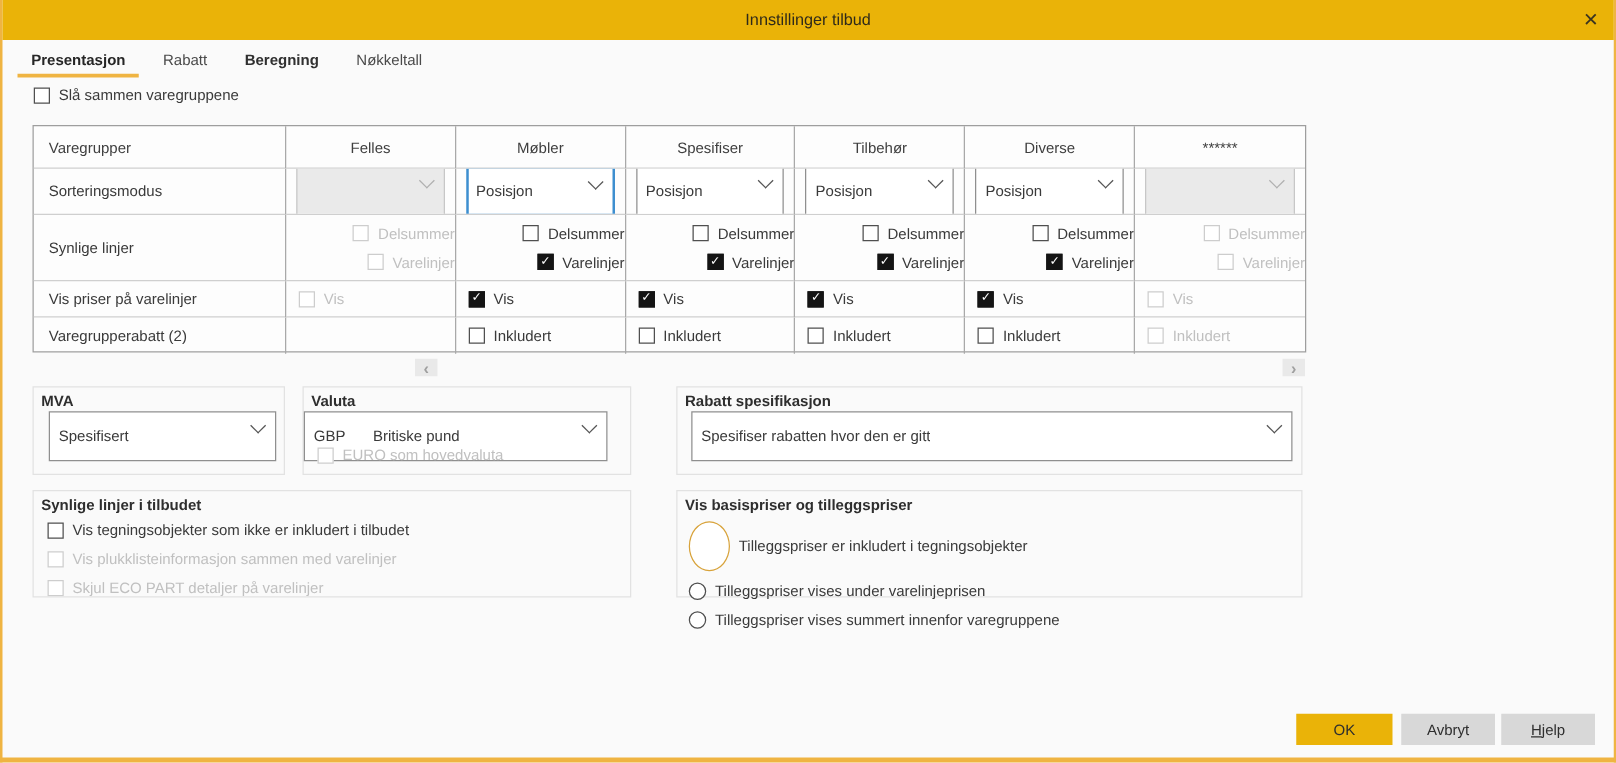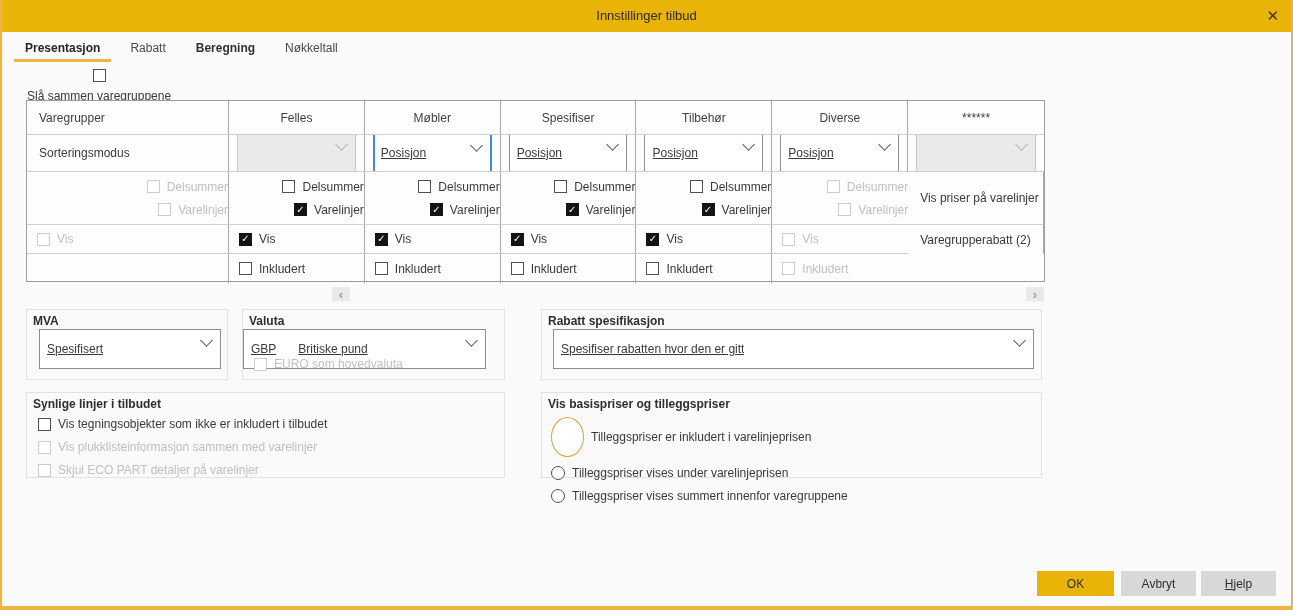--- a/index.html
+++ b/index.html
@@ -15,42 +15,42 @@
   .close { position:absolute; right:14px; top:7px; font-size:15px; color:#3a3420; cursor:default; }
 
   
   .tabbar { position:absolute; left:12px; top:34px; height:28px; display:flex; gap:8px; }
   .tab { position:relative; padding:7px 11px 9px 11px; color:#4a4a4a; }
   .tab.bold { font-weight:bold; color:#303030; }
   .tab.active { color:#262626; }
   .tab.active::after { content:""; position:absolute; left:0; right:0; bottom:0; height:3px; background:#efb442; }
 
   
-  .mergecb { position:absolute; left:25px; top:69px; display:flex; align-items:center; gap:7px;flex-direction:column; }
+  .mergecb { position:absolute; left:25px; top:69px; display:flex; align-items:center; gap:7px; }
 
   
   .cbrow { display:flex; align-items:center; gap:7px; }
   .cb { width:13px; height:13px; border:1px solid #4f4f4f; background:#fff; display:inline-flex;
         align-items:center; justify-content:center; flex:0 0 13px; }
   .cb .tick { font-size:10px; line-height:10px; color:#fff; font-weight:bold; }
   .cb.on { background:#141414; border-color:#141414; }
   .cb.dis { border-color:#cdcdcd; }
   .cbl.dis { color:#c0c0c0; }
 
   
   .radiorow { display:flex; align-items:center; gap:7px; }
   .radio { width:14px; height:14px; border-radius:50%; border:1px solid #4f4f4f; background:#fff;
            display:inline-flex; align-items:center; justify-content:center; flex:0 0 14px; }
   .radio.sel { border-color:#d8a33b; }
   .radio .dot { width:8px; height:8px; border-radius:50%; background:transparent; }
   .radio.sel .dot { background:#e2992a; }
 
   
   .sel { position:relative; height:40px; background:#fff; border:1px solid #8f8f8f;
-         display:flex; align-items:center; padding:0 24px 0 7px;text-decoration:underline; }
+         display:flex; align-items:center; padding:0 24px 0 7px; }
   .sel .seltx { white-space:nowrap; overflow:hidden; }
   .sel .chev { position:absolute; right:9px; top:6px; width:9px; height:9px;
                border-left:1.5px solid #555; border-bottom:1.5px solid #555; transform:rotate(-45deg); }
   .sel.dis { background:#eaeaea; border-color:#c7c7c7; }
   .sel.dis .chev { border-color:#b0b0b0; }
   .sel.foc { border:2px solid #3d8ecf; padding-left:6px; }
 
   
   .vtable { position:absolute; left:24px; top:100px; width:1019px; height:182px;
             display:grid; grid-template-columns:202px repeat(6, 1fr);
@@ -160,20 +160,21 @@
           <span class="seltx">Posisjon</span>
           <span class="chev"></span>
         </div>
       </div>
       <div class="tc ctrl lastcol">
         <div class="sel dis">
           <span class="seltx"></span>
           <span class="chev"></span>
         </div>
       </div>
+      <div class="tc rowlabel">Synlige linjer</div>
       <div class="tc dual">
         <span class="cbrow">
           <span class="cb dis">
             <span class="tick"></span>
           </span>
           <span class="cbl dis">Delsummer</span>
         </span>
         <span class="cbrow">
           <span class="cb dis">
             <span class="tick"></span>
@@ -406,21 +407,21 @@
       </div>
   </div>
 
   <div class="box box-basis">
     <div class="boxtitle">Vis basispriser og tilleggspriser</div>
     <div class="optlist" id="basis-options">
         <span class="radiorow">
           <span class="radio sel">
             <span class="dot"></span>
           </span>
-          <span class="rl">Tilleggspriser er inkludert i varelinjeprisen</span>
+          <span class="rl">Tilleggspriser er inkludert i tegningsobjekter</span>
         </span>
         <span class="radiorow">
           <span class="radio">
             <span class="dot"></span>
           </span>
           <span class="rl">Tilleggspriser vises under varelinjeprisen</span>
         </span>
         <span class="radiorow">
           <span class="radio">
             <span class="dot"></span>

